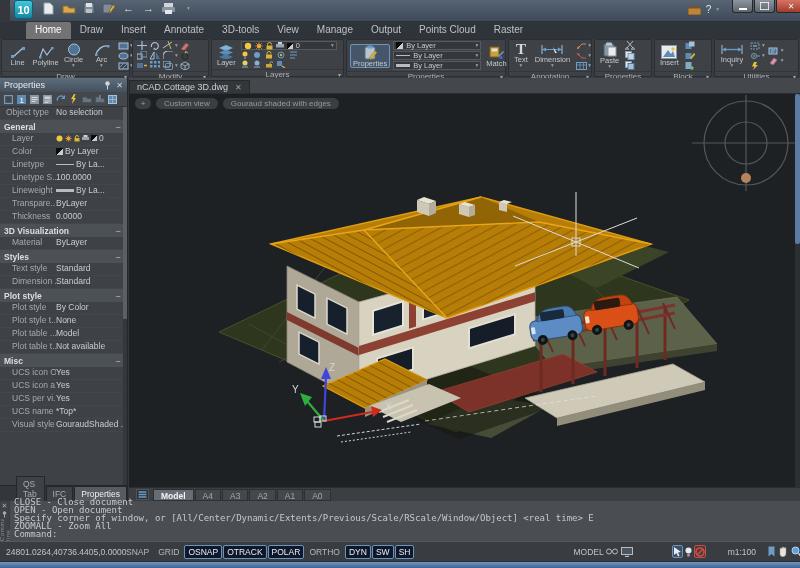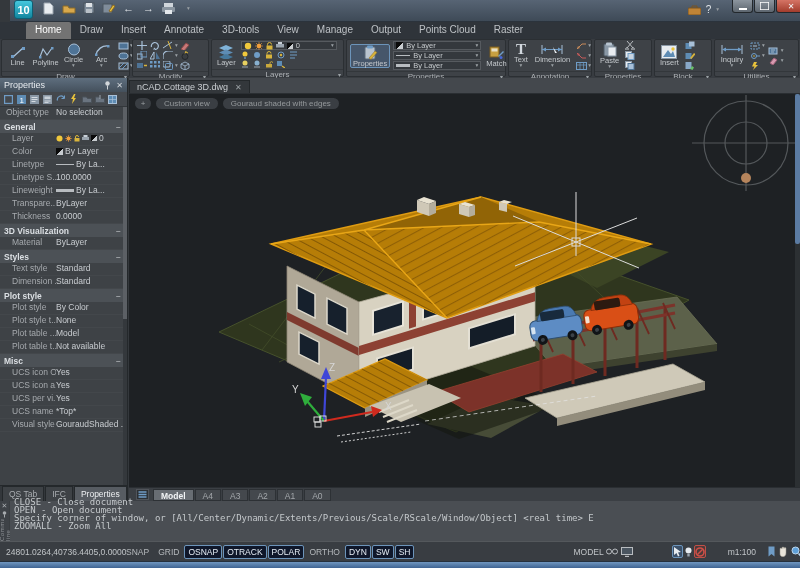--- a/index.html
+++ b/index.html
@@ -48,21 +48,21 @@
 .paltools{height:15px;background:#44484d;display:flex;align-items:center;gap:2px;padding:0 3px;border-bottom:1px solid #33373b;flex:none}
 .pti{width:11px;height:11px;display:flex;align-items:center;justify-content:center;font-size:8px}
 .palbody{flex:1;overflow:hidden;position:relative;font-size:8.5px}
 .prow{display:flex;height:13px;align-items:flex-start;border-bottom:1px solid #43474b}
 .plabel{width:56px;padding-left:12px;color:#a6aaae;white-space:nowrap;overflow:hidden;flex:none}
 .pvalue{flex:1;color:#c9cdd1;white-space:nowrap;overflow:hidden;display:flex;align-items:center;gap:2px}
 .psec{display:flex;height:13px;align-items:center;background:#4c5156;color:#dbdfe3;font-weight:bold;padding-left:4px;font-size:8.5px}
 .psec .minus{margin-left:auto;margin-right:6px;font-weight:normal;color:#c4c8cc}
 .palscroll{position:absolute;right:0;top:0;width:4px;height:100%;background:#34383c}
 .palscroll i{display:block;width:100%;height:56%;background:#5c6065}
-.paltabs{height:16px;background:#33373b;display:flex;align-items:flex-end;padding-left:2px;gap:1px;border-top:1px solid #24282b;flex:none}
+.paltabs{height:16px;background:#33373b;display:flex;align-items:flex-end;padding-left:16px;gap:1px;border-top:1px solid #24282b;flex:none}
 .ptab{padding:2px 6px;font-size:8.5px;background:#3e4246;color:#a8acb0;border:1px solid #24282b;border-bottom:none}
 .ptab.active{background:#575c62;color:#eef0f2}
 .mini{display:inline-block}
 
 .doctabbar{position:absolute;left:129px;top:78px;right:0;height:16px;background:#44484d;border-bottom:1px solid #2a2e32;display:flex;align-items:flex-end}
 .doctab{padding:1px 7px;background:#33373b;border:1px solid #24282b;border-bottom:none;font-size:9px;color:#c9cdd1;display:flex;gap:7px;align-items:center}
 .doctab .x{color:#9aa0a4;font-size:8px}
 .canvas{position:absolute;left:129px;top:94px;width:671px;height:393px;background:#1e2124;overflow:hidden}
 .vpills{position:absolute;left:6px;top:4px;display:flex;gap:5px;align-items:center;z-index:3}
 .cornerbtn{width:16px;height:11px;border-radius:6px;background:#3a3e43;color:#9ba0a3;font-size:8px;display:flex;align-items:center;justify-content:center}
@@ -1031,20 +1031,21 @@
           <circle cx="2.5" cy="2" r="1.8" fill="#a7abaf"></circle>
           <path d="M2.5,3.5 v3" stroke="#a7abaf"></path>
         </svg>
       <span class="vert">Command line</span>
     </div>
     <div class="cmdlines">
       <div>CLOSE - Close document</div>
       <div>OPEN - Open document</div>
       <div>Specify corner of window, or [All/Center/Dynamic/Extents/Previous/Scale/RScale/Window/Object] &lt;real time&gt; E</div>
       <div>ZOOMALL - Zoom All</div>
+      <div>Command:</div>
     </div>
   </div>
 
   <div class="status">
     <span class="coords">24801.0264,40736.4405,0.0000</span>
     <span class="tgl">SNAP</span>
     <span class="tgl">GRID</span>
     <span class="tgl on">OSNAP</span>
     <span class="tgl on">OTRACK</span>
     <span class="tgl on">POLAR</span>

